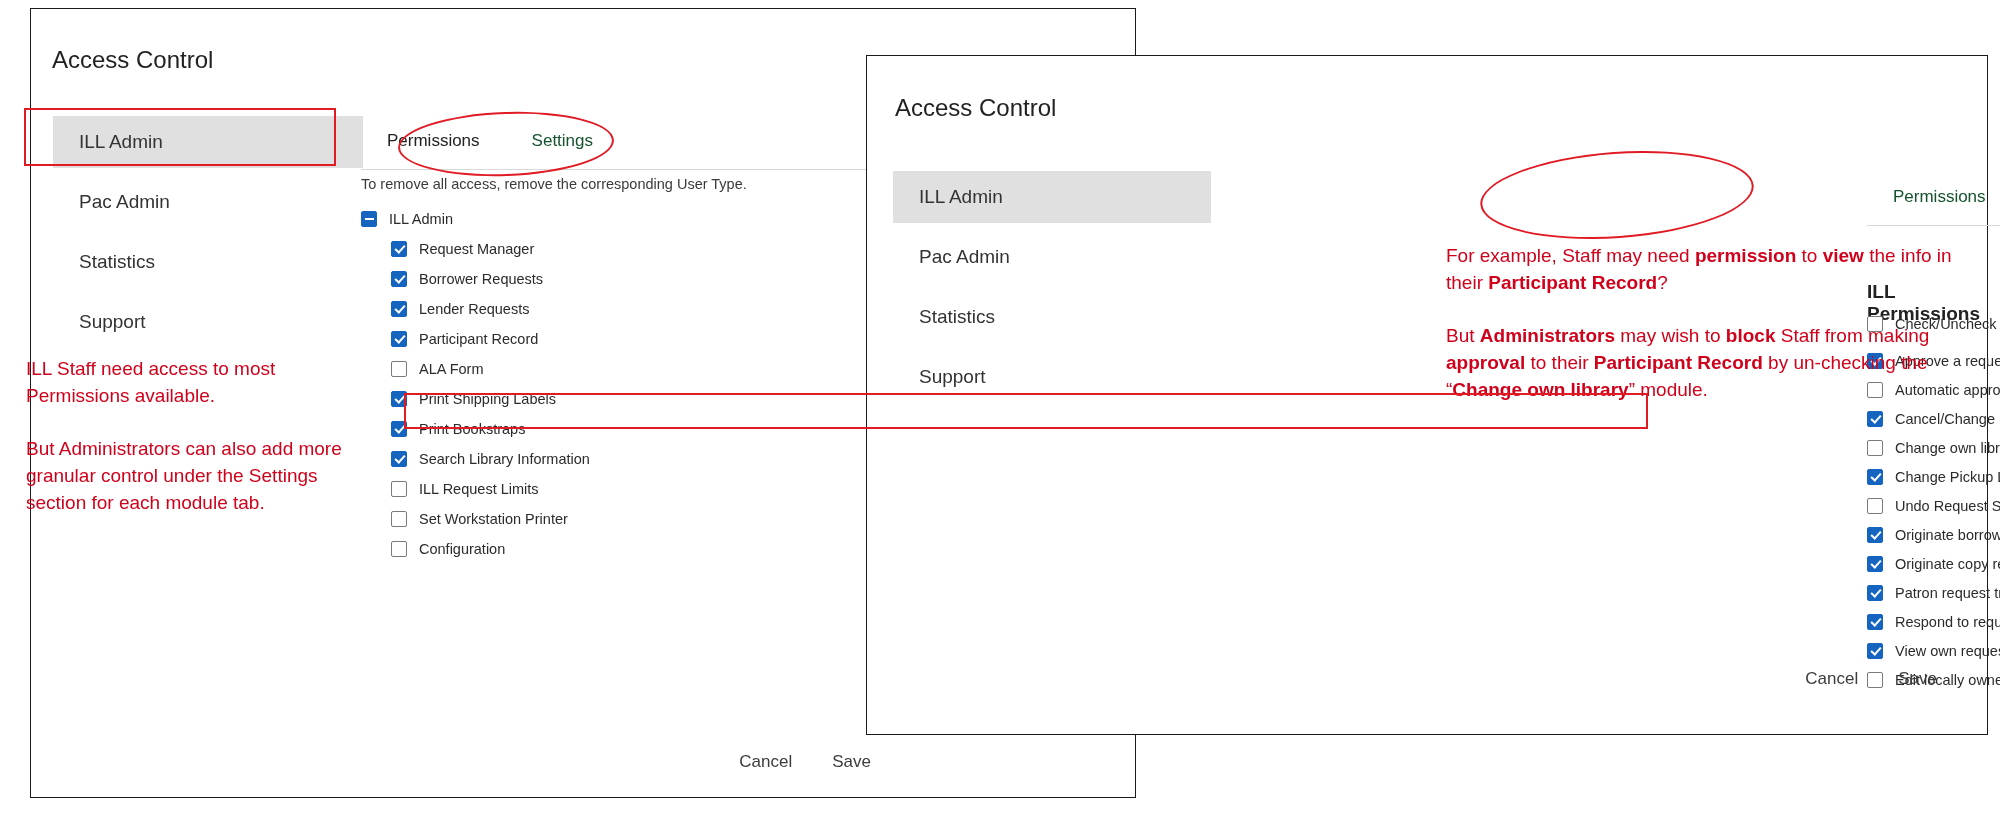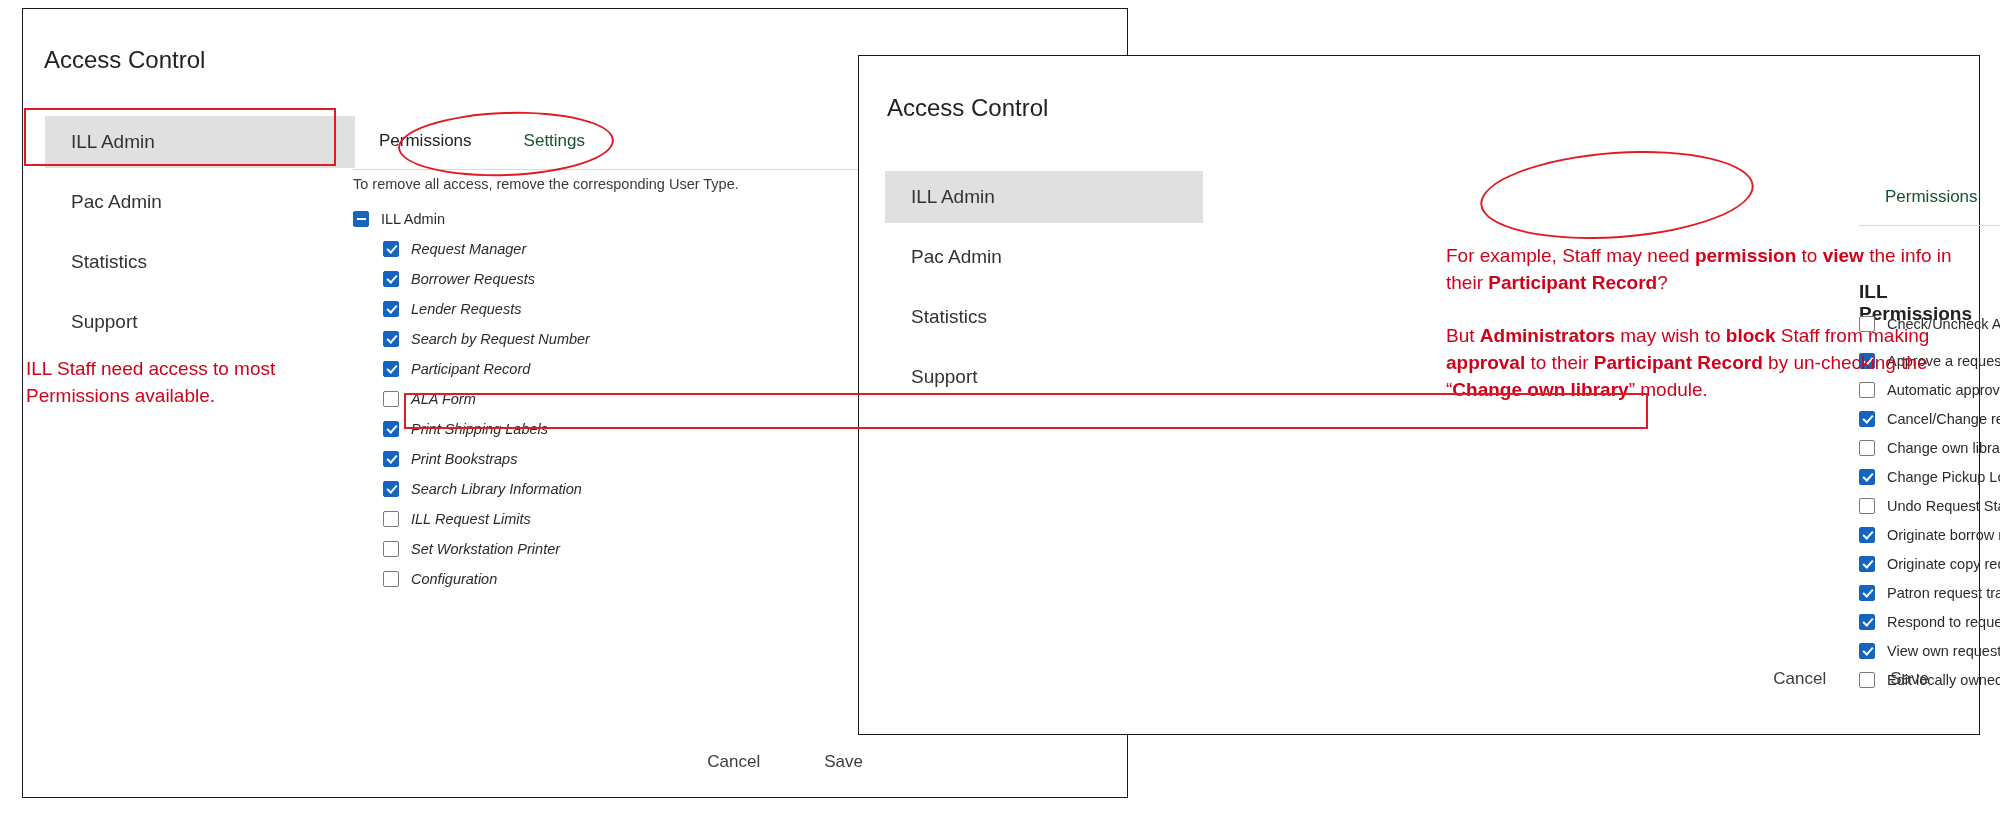--- a/index.html
+++ b/index.html
@@ -14,20 +14,21 @@
     font-family: "Liberation Sans", sans-serif;
     overflow: hidden;
   }
 
   
   .window {
     position: absolute;
     background: #ffffff;
     border: 1px solid #1a1a1a;
     box-sizing: border-box;
+    margin-left: 8px;
   }
   .win-back {
     left: 22px;
     top: 8px;
     width: 1106px;
     height: 790px;
     z-index: 1;
   }
   .win-front {
     left: 858px;
@@ -101,21 +102,21 @@
     top: 195px;
     width: 600px;
   }
   .tree-row {
     display: flex;
     align-items: center;
     height: 30px;
     font-size: 14.5px;
     color: #2b2b2b;
   }
-  .tree-row.child { padding-left: 30px; font-style: italic; }
+  .tree-row.child { padding-left: 30px; }
 
   
   .cb {
     width: 16px;
     height: 16px;
     border: 1.6px solid #7a7a7a;
     border-radius: 2px;
     box-sizing: border-box;
     margin-right: 12px;
     flex: 0 0 auto;
@@ -173,21 +174,21 @@
     height: 29px;
     font-size: 14.5px;
     color: #2b2b2b;
   }
   .settings-row.spacer-after { margin-bottom: 8px; }
 
   
   .footer {
     position: absolute;
     display: flex;
-    gap: 52px;
+    gap: 28px;
     align-items: center;
   }
   .win-front .footer { right: 44px; top: 612px; }
   .win-back .footer { right: 258px; top: 742px; }
   .footer .btn {
     font-size: 17px;
     color: #3c3c3c;
     cursor: pointer;
     background: none;
     border: none;
@@ -278,24 +279,20 @@
     <div class="tree-row child">
       <span class="cb checked"></span>
       <span>Borrower Requests</span>
     </div>
     <div class="tree-row child">
       <span class="cb checked"></span>
       <span>Lender Requests</span>
     </div>
     <div class="tree-row child">
       <span class="cb checked"></span>
-      <span>Search by Request Number</span>
-    </div>
-    <div class="tree-row child">
-      <span class="cb checked"></span>
       <span>Participant Record</span>
     </div>
     <div class="tree-row child">
       <span class="cb"></span>
       <span>ALA Form</span>
     </div>
     <div class="tree-row child">
       <span class="cb checked"></span>
       <span>Print Shipping Labels</span>
     </div>
@@ -408,20 +405,21 @@
   </div>
 
   <div class="footer">
     <button class="btn">Cancel</button>
     <button class="btn">Save</button>
   </div>
 </div>
 
 <div class="annot annot-left">
   <div class="p1">ILL Staff need access to most Permissions available.</div>
+  <div class="p2">But Administrators can also add more granular control under the Settings section for each module tab.</div>
 </div>
 
 <div class="annot annot-right">
   <div class="p1"><span>For example, Staff may need </span><b>permission</b><span> to </span><b>view</b><span> the info in their </span><b>Participant Record</b><span>?</span></div>
   <div class="p2"><span>But </span><b>Administrators</b><span> may wish to </span><b>block</b><span> Staff from making </span><b>approval</b><span> to their </span><b>Participant Record</b><span> by un-checking the “</span><b>Change own library</b><span>” module.</span></div>
 </div>
 
 <div class="redbox box-ill-admin"></div>
 <div class="redbox box-participant"></div>
 <div class="ellipse ell-permissions"></div>

